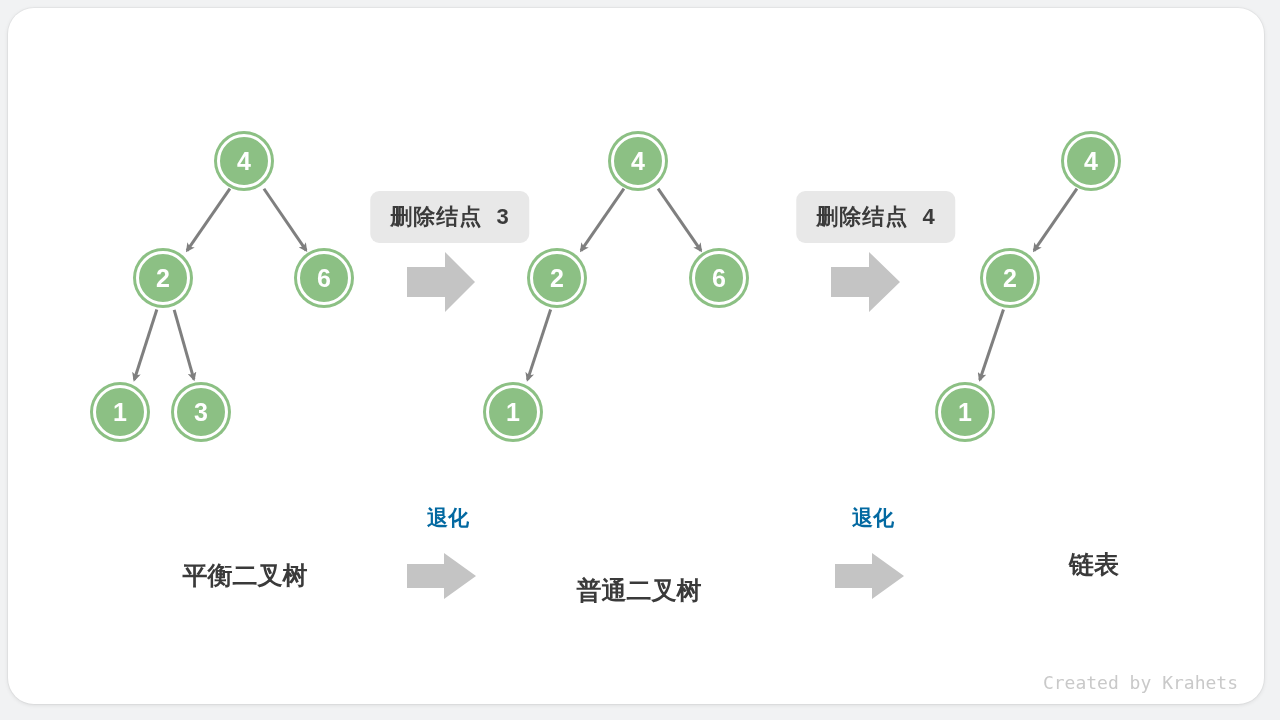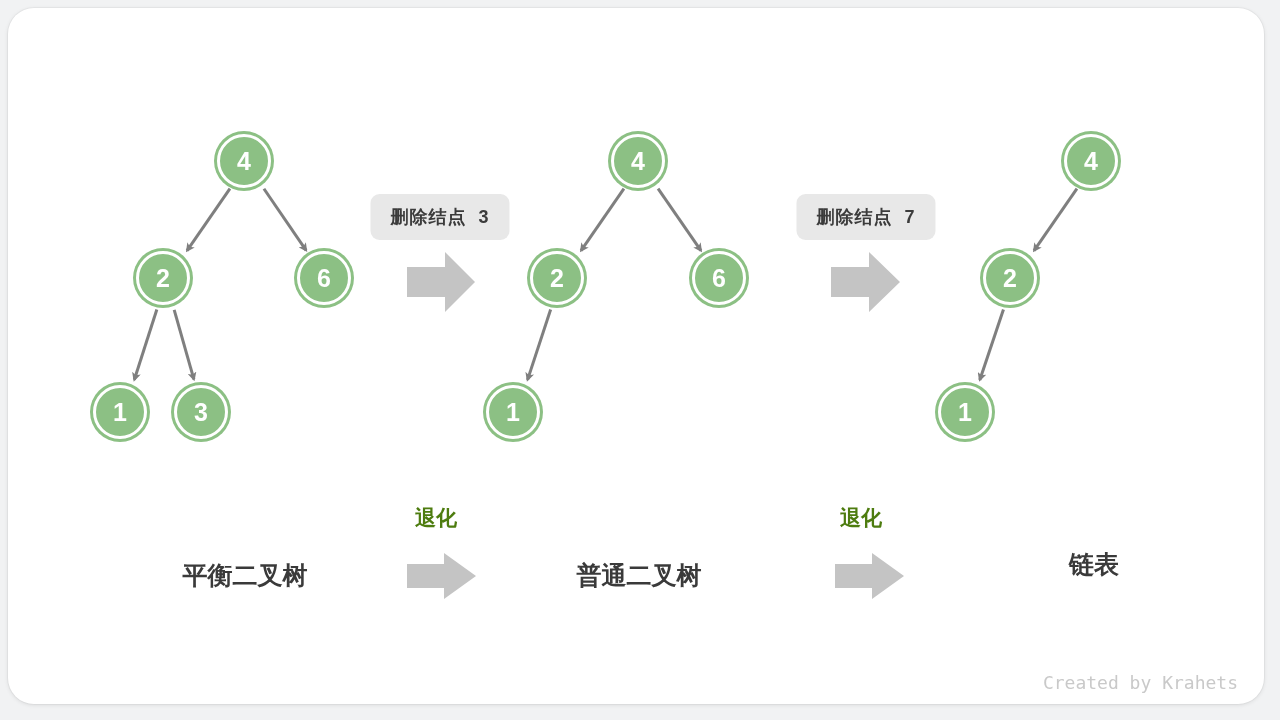--- a/index.html
+++ b/index.html
@@ -42,48 +42,50 @@
     align-items: center;
     justify-content: center;
     line-height: 1;
   }
   .step-label {
     position: absolute;
     transform: translate(-50%, -50%);
     background: #e8e8e8;
     color: #3b3b3b;
     border-radius: 9px;
-    font-size: 18px;
+    font-size: 22px;
     font-weight: bold;
     padding: 11px 20px;
     white-space: pre;
     letter-spacing: 1px;
+    margin-left: 10px;
   }
   .step-label-1 { left: 440px; top: 217px; }
   .step-label-2 { left: 866px; top: 217px; }
   .degrade-label {
     position: absolute;
     transform: translate(-50%, -50%);
-    color: #4d7c0f;
+    color: #0369a1;
     font-size: 21px;
     font-weight: bold;
     white-space: nowrap;
+    margin-left: 12px;
   }
   .degrade-label-1 { left: 436px; top: 518px; }
   .degrade-label-2 { left: 861px; top: 518px; }
   .tree-label {
     position: absolute;
     transform: translate(-50%, -50%);
     color: #3a3a3a;
     font-size: 25px;
     font-weight: bold;
     white-space: nowrap;
   }
   .tree-label-1 { left: 245px; top: 575px; }
-  .tree-label-2 { left: 639px; top: 575px; text-align: center; }
+  .tree-label-2 { left: 639px; top: 590px; text-align: center; }
   .tree-label-3 { left: 1094px; top: 564px; }
   .watermark {
     position: absolute;
     right: 42px; top: 672px;
     color: #c9c9c9;
     font-family: "DejaVu Sans Mono", "Liberation Mono", monospace;
     font-size: 18px;
     white-space: nowrap;
     margin-left: 24px;
   }
@@ -128,21 +130,21 @@
       <div class="node" style="left: 611px; top: 134px;">4</div>
       <div class="node" style="left: 530px; top: 251px;">2</div>
       <div class="node" style="left: 692px; top: 251px;">6</div>
       <div class="node" style="left: 486px; top: 385px;">1</div>
       <div class="node" style="left: 1064px; top: 134px;">4</div>
       <div class="node" style="left: 983px; top: 251px;">2</div>
       <div class="node" style="left: 938px; top: 385px;">1</div>
     </div>
 
   <div class="step-label step-label-1">删除结点  3</div>
-  <div class="step-label step-label-2">删除结点  7</div>
+  <div class="step-label step-label-2">删除结点  4</div>
 
   <div class="degrade-label degrade-label-1">退化</div>
   <div class="degrade-label degrade-label-2">退化</div>
 
   <div class="tree-label tree-label-1">平衡二叉树</div>
   <div class="tree-label tree-label-2">普通二叉树</div>
   <div class="tree-label tree-label-3">链表</div>
 
   <div class="watermark">Created by Krahets</div>
 </div>

